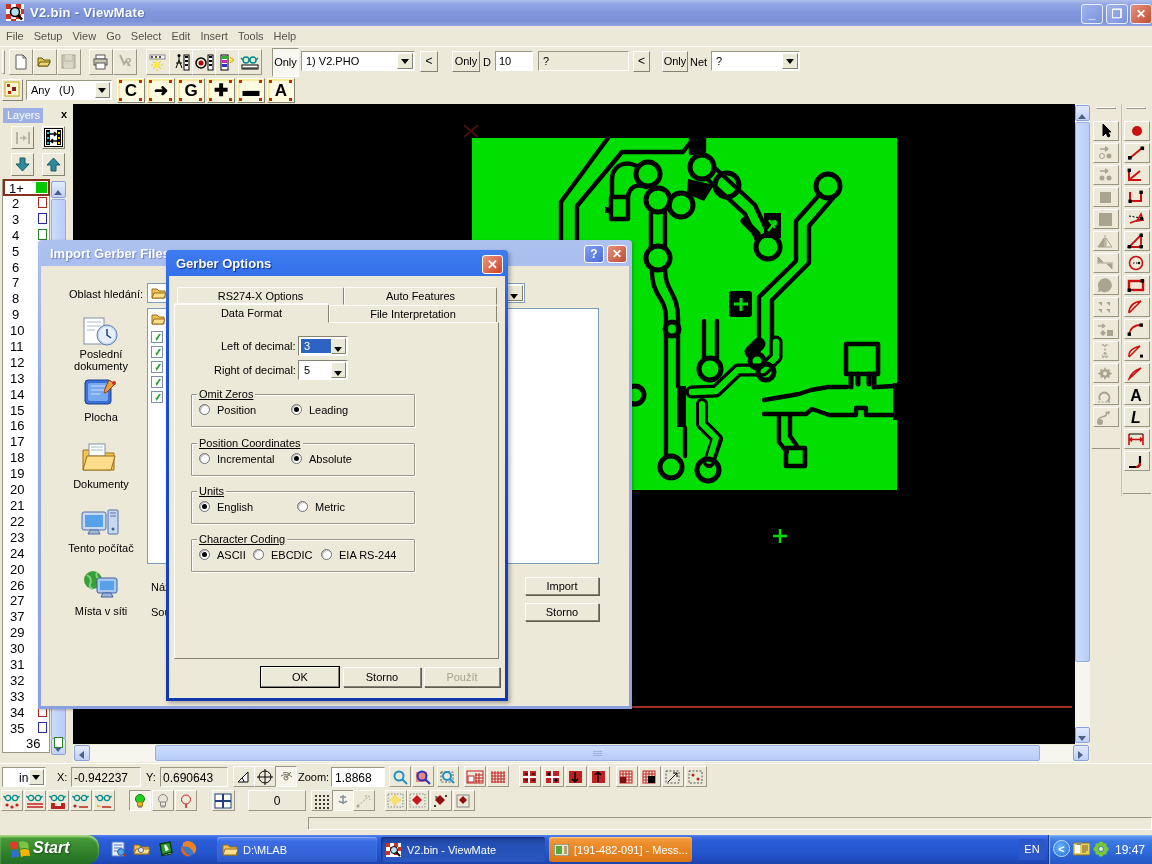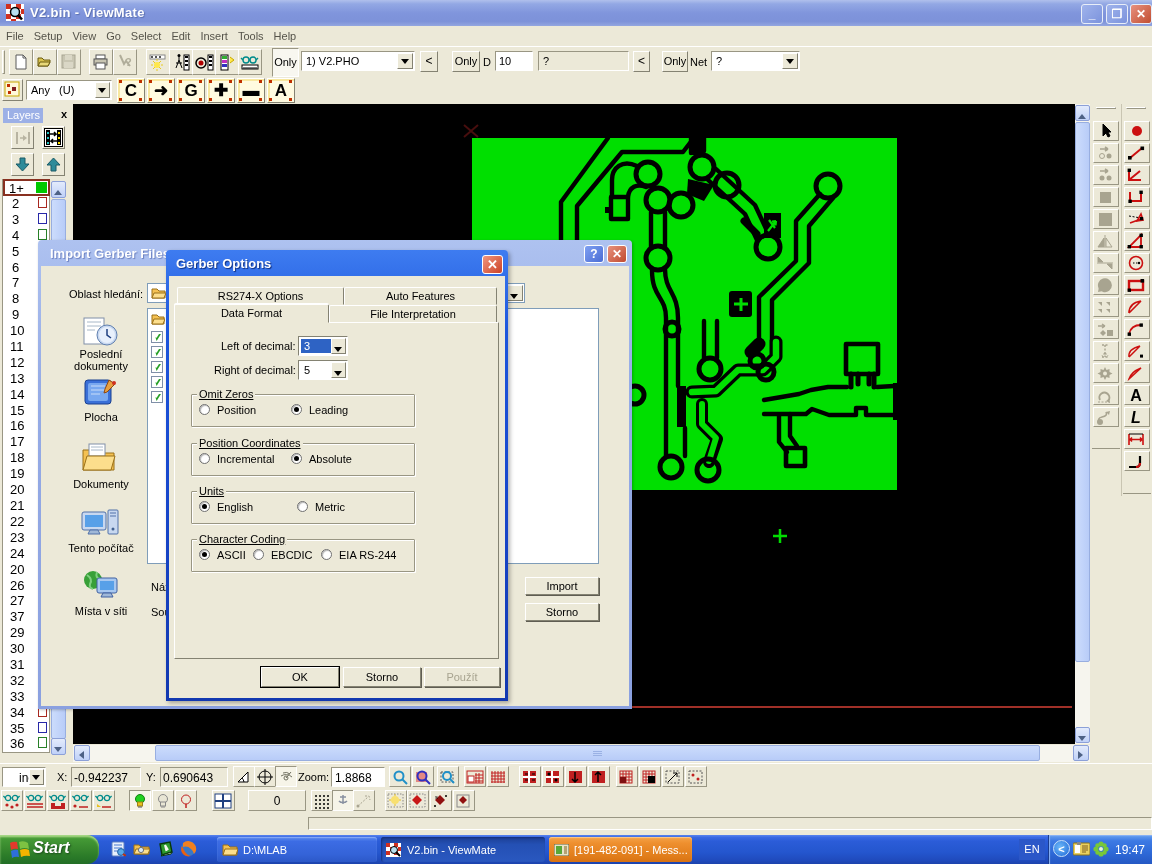--- a/index.html
+++ b/index.html
@@ -430,21 +430,21 @@
         <span style="position:absolute;left:6px;top:0px;font-size:13px;">33</span>
       </div>
 <div class="abs" style="left:4px;top:705px;width:46px;height:16px;">
         <span style="position:absolute;left:6px;top:0px;font-size:13px;">34</span>
         <div style="position:absolute;left:34px;top:1px;width:9px;height:11px;background:#fff;border:1px solid #A82820;"></div>
       </div>
 <div class="abs" style="left:4px;top:721px;width:46px;height:16px;">
         <span style="position:absolute;left:6px;top:0px;font-size:13px;">35</span>
         <div style="position:absolute;left:34px;top:1px;width:9px;height:11px;background:#fff;border:1px solid #2828A8;"></div>
       </div>
-<div class="abs" style="left:4px;top:736px;width:70px;height:16px;">
+<div class="abs" style="left:20px;top:736px;width:70px;height:16px;">
         <span style="position:absolute;left:6px;top:0px;font-size:13px;">36</span>
         <div style="position:absolute;left:34px;top:1px;width:9px;height:11px;background:#fff;border:1px solid #288028;"></div>
       </div>
 </div>
 
 <div class="abs" id="rightpanel" style="left:1090px;top:104px;width:62px;height:660px;background:#ECE9D8;">
  <div class="grip" style="left:6px;top:3px;width:20px;height:2px;"></div>
  <div class="grip" style="left:36px;top:3px;width:20px;height:2px;"></div>
  <div class="abs" style="left:31px;top:0;width:1px;height:392px;background:#C9C5B2;"></div>
  <div id="lcol">

